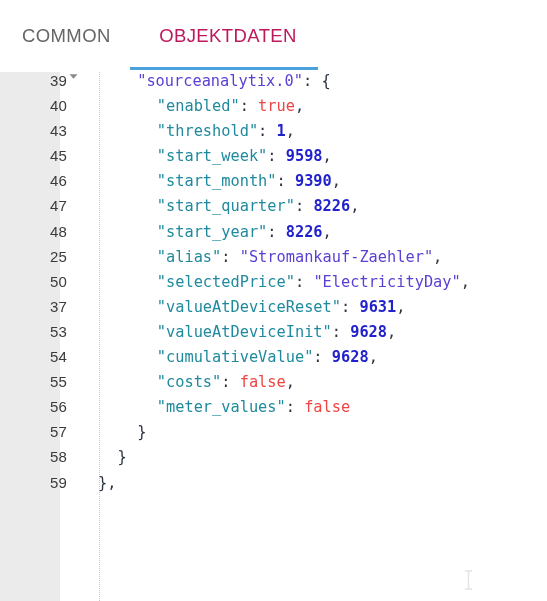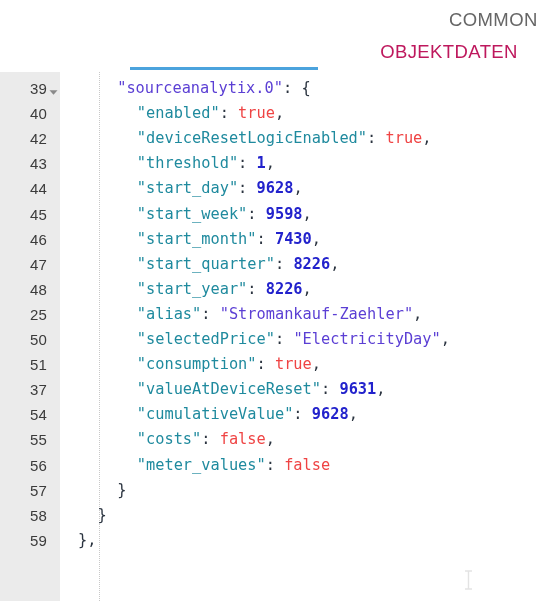--- a/index.html
+++ b/index.html
@@ -15,24 +15,23 @@
     font-family: "Liberation Sans", sans-serif;
     -webkit-font-smoothing: antialiased;
   }
 
   
   .tabbar {
     position: relative;
     height: 72px;
     background: #ffffff;
     display: flex;
-    align-items: flex-end;
+    align-items: center;
     padding: 4px;
     box-sizing: border-box;
-    flex-direction: column;
   }
   .tab {
     position: relative;
     display: flex;
     align-items: center;
     justify-content: center;
     height: 52px;
     box-sizing: border-box;
     font-size: 18.5px;
     letter-spacing: 0.4px;
@@ -90,22 +89,23 @@
   .code-lines {
     position: absolute;
     left: 0;
     top: 0;
     width: 100%;
   }
   .line {
     position: relative;
     display: flex;
     height: 25.1px;
-    align-items: flex-end;
+    align-items: flex-start;
     white-space: pre;
+    padding-left: 20px;
   }
   .lineno {
     width: 47px;
     min-width: 47px;
     text-align: right;
     padding-right: 0;
     color: #3b3b3b;
     font-size: 15px;
     font-family: "Liberation Sans", sans-serif;
     letter-spacing: 0.2px;
@@ -156,31 +156,29 @@
 
 <div class="editor">
   <div class="gutter-bg"></div>
   <div class="indent-guide ig1"></div>
 
   <div class="code-lines" id="code-lines">
       <div class="line"><span class="lineno">39</span><span class="fold"><svg width="9" height="9" viewBox="0 0 9 9">
             <path d="M0.5 2.2 L8.5 2.2 L4.5 6.8 Z" fill="#8a8a8a"></path>
           </svg></span><span class="code" style="padding-left: 57.2px;"><span class="tok-str">"sourceanalytix.0"</span><span class="tok-punct">: </span><span class="tok-brace">{</span></span></div>
       <div class="line"><span class="lineno">40</span><span class="fold"></span><span class="code" style="padding-left: 76.8px;"><span class="tok-key">"enabled"</span><span class="tok-punct">: </span><span class="tok-bool">true</span><span class="tok-punct">,</span></span></div>
-      <div class="line"><span class="lineno">42</span><span class="fold"></span><span class="code" style="padding-left: 76.8px;"><span class="tok-key">"deviceResetLogicEnabled"</span><span class="tok-punct">: </span><span class="tok-bool">true</span><span class="tok-punct">,</span></span></div>
       <div class="line"><span class="lineno">43</span><span class="fold"></span><span class="code" style="padding-left: 76.8px;"><span class="tok-key">"threshold"</span><span class="tok-punct">: </span><span class="tok-num">1</span><span class="tok-punct">,</span></span></div>
-      <div class="line"><span class="lineno">44</span><span class="fold"></span><span class="code" style="padding-left: 76.8px;"><span class="tok-key">"start_day"</span><span class="tok-punct">: </span><span class="tok-num">9628</span><span class="tok-punct">,</span></span></div>
       <div class="line"><span class="lineno">45</span><span class="fold"></span><span class="code" style="padding-left: 76.8px;"><span class="tok-key">"start_week"</span><span class="tok-punct">: </span><span class="tok-num">9598</span><span class="tok-punct">,</span></span></div>
-      <div class="line"><span class="lineno">46</span><span class="fold"></span><span class="code" style="padding-left: 76.8px;"><span class="tok-key">"start_month"</span><span class="tok-punct">: </span><span class="tok-num">7430</span><span class="tok-punct">,</span></span></div>
+      <div class="line"><span class="lineno">46</span><span class="fold"></span><span class="code" style="padding-left: 76.8px;"><span class="tok-key">"start_month"</span><span class="tok-punct">: </span><span class="tok-num">9390</span><span class="tok-punct">,</span></span></div>
       <div class="line"><span class="lineno">47</span><span class="fold"></span><span class="code" style="padding-left: 76.8px;"><span class="tok-key">"start_quarter"</span><span class="tok-punct">: </span><span class="tok-num">8226</span><span class="tok-punct">,</span></span></div>
       <div class="line"><span class="lineno">48</span><span class="fold"></span><span class="code" style="padding-left: 76.8px;"><span class="tok-key">"start_year"</span><span class="tok-punct">: </span><span class="tok-num">8226</span><span class="tok-punct">,</span></span></div>
       <div class="line"><span class="lineno">25</span><span class="fold"></span><span class="code" style="padding-left: 76.8px;"><span class="tok-key">"alias"</span><span class="tok-punct">: </span><span class="tok-str">"Stromankauf-Zaehler"</span><span class="tok-punct">,</span></span></div>
       <div class="line"><span class="lineno">50</span><span class="fold"></span><span class="code" style="padding-left: 76.8px;"><span class="tok-key">"selectedPrice"</span><span class="tok-punct">: </span><span class="tok-str">"ElectricityDay"</span><span class="tok-punct">,</span></span></div>
-      <div class="line"><span class="lineno">51</span><span class="fold"></span><span class="code" style="padding-left: 76.8px;"><span class="tok-key">"consumption"</span><span class="tok-punct">: </span><span class="tok-bool">true</span><span class="tok-punct">,</span></span></div>
       <div class="line"><span class="lineno">37</span><span class="fold"></span><span class="code" style="padding-left: 76.8px;"><span class="tok-key">"valueAtDeviceReset"</span><span class="tok-punct">: </span><span class="tok-num">9631</span><span class="tok-punct">,</span></span></div>
+      <div class="line"><span class="lineno">53</span><span class="fold"></span><span class="code" style="padding-left: 76.8px;"><span class="tok-key">"valueAtDeviceInit"</span><span class="tok-punct">: </span><span class="tok-num">9628</span><span class="tok-punct">,</span></span></div>
       <div class="line"><span class="lineno">54</span><span class="fold"></span><span class="code" style="padding-left: 76.8px;"><span class="tok-key">"cumulativeValue"</span><span class="tok-punct">: </span><span class="tok-num">9628</span><span class="tok-punct">,</span></span></div>
       <div class="line"><span class="lineno">55</span><span class="fold"></span><span class="code" style="padding-left: 76.8px;"><span class="tok-key">"costs"</span><span class="tok-punct">: </span><span class="tok-bool">false</span><span class="tok-punct">,</span></span></div>
       <div class="line"><span class="lineno">56</span><span class="fold"></span><span class="code" style="padding-left: 76.8px;"><span class="tok-key">"meter_values"</span><span class="tok-punct">: </span><span class="tok-bool">false</span></span></div>
       <div class="line"><span class="lineno">57</span><span class="fold"></span><span class="code" style="padding-left: 57.2px;"><span class="tok-brace">}</span></span></div>
       <div class="line"><span class="lineno">58</span><span class="fold"></span><span class="code" style="padding-left: 37.6px;"><span class="tok-brace">}</span></span></div>
       <div class="line"><span class="lineno">59</span><span class="fold"></span><span class="code" style="padding-left: 18px;"><span class="tok-brace">}</span><span class="tok-punct">,</span></span></div>
     </div>
 
   <svg class="mouse-cursor" viewBox="0 0 9 20" xmlns="http://www.w3.org/2000/svg">
     <path d="M1 1 H8 M4.5 1 V19 M1 19 H8" stroke="#e3e3e3" stroke-width="1.4" fill="none"></path>

